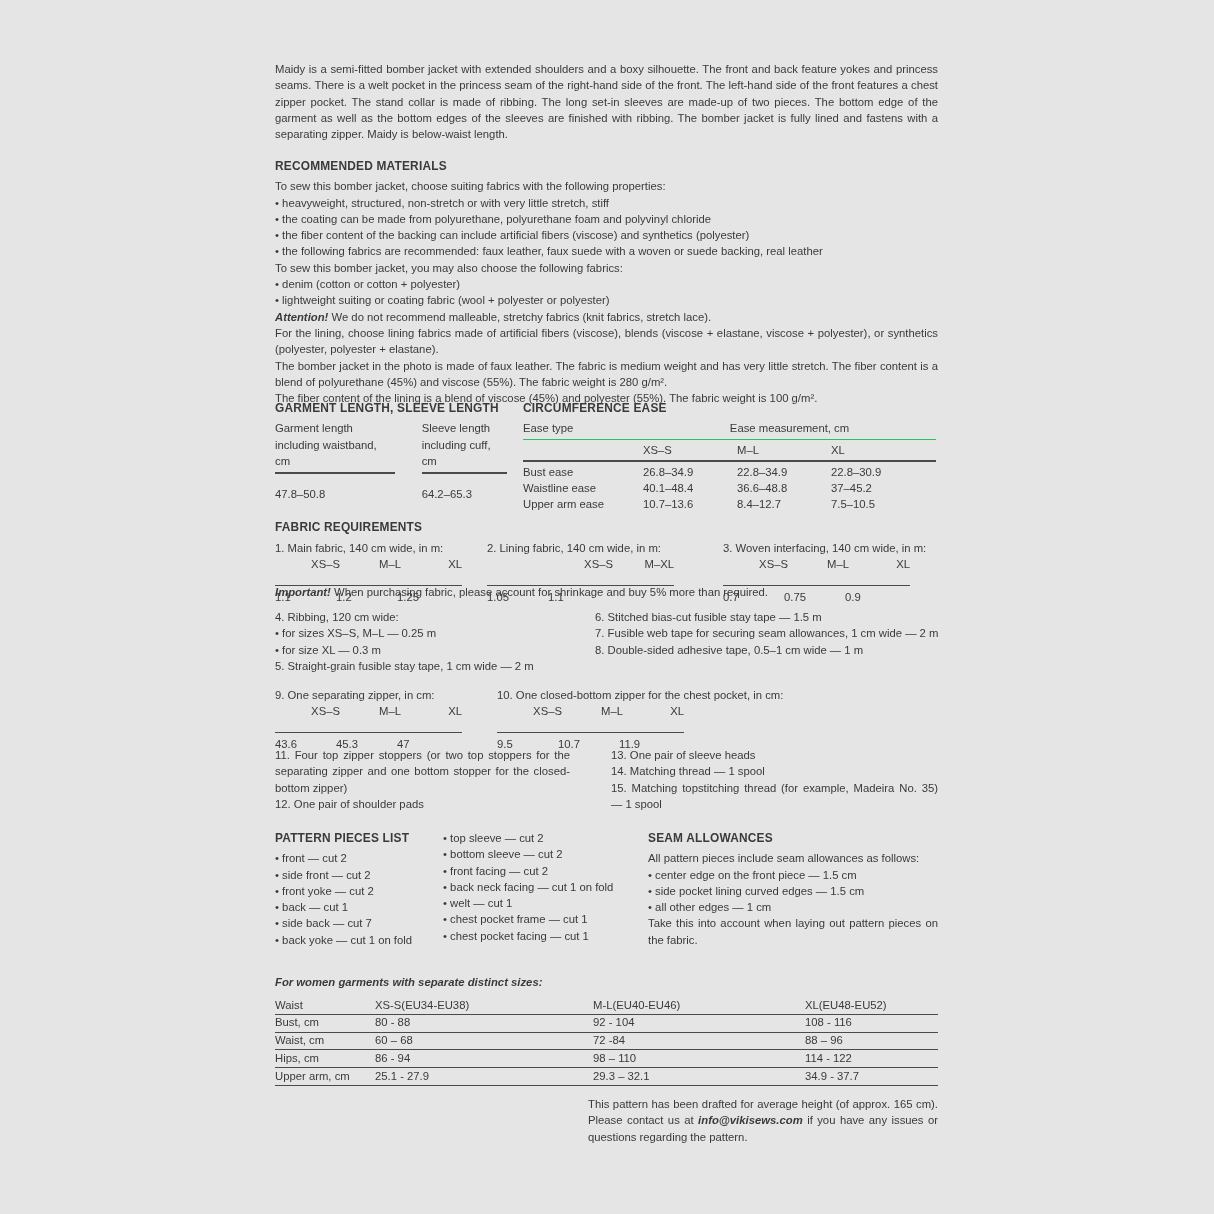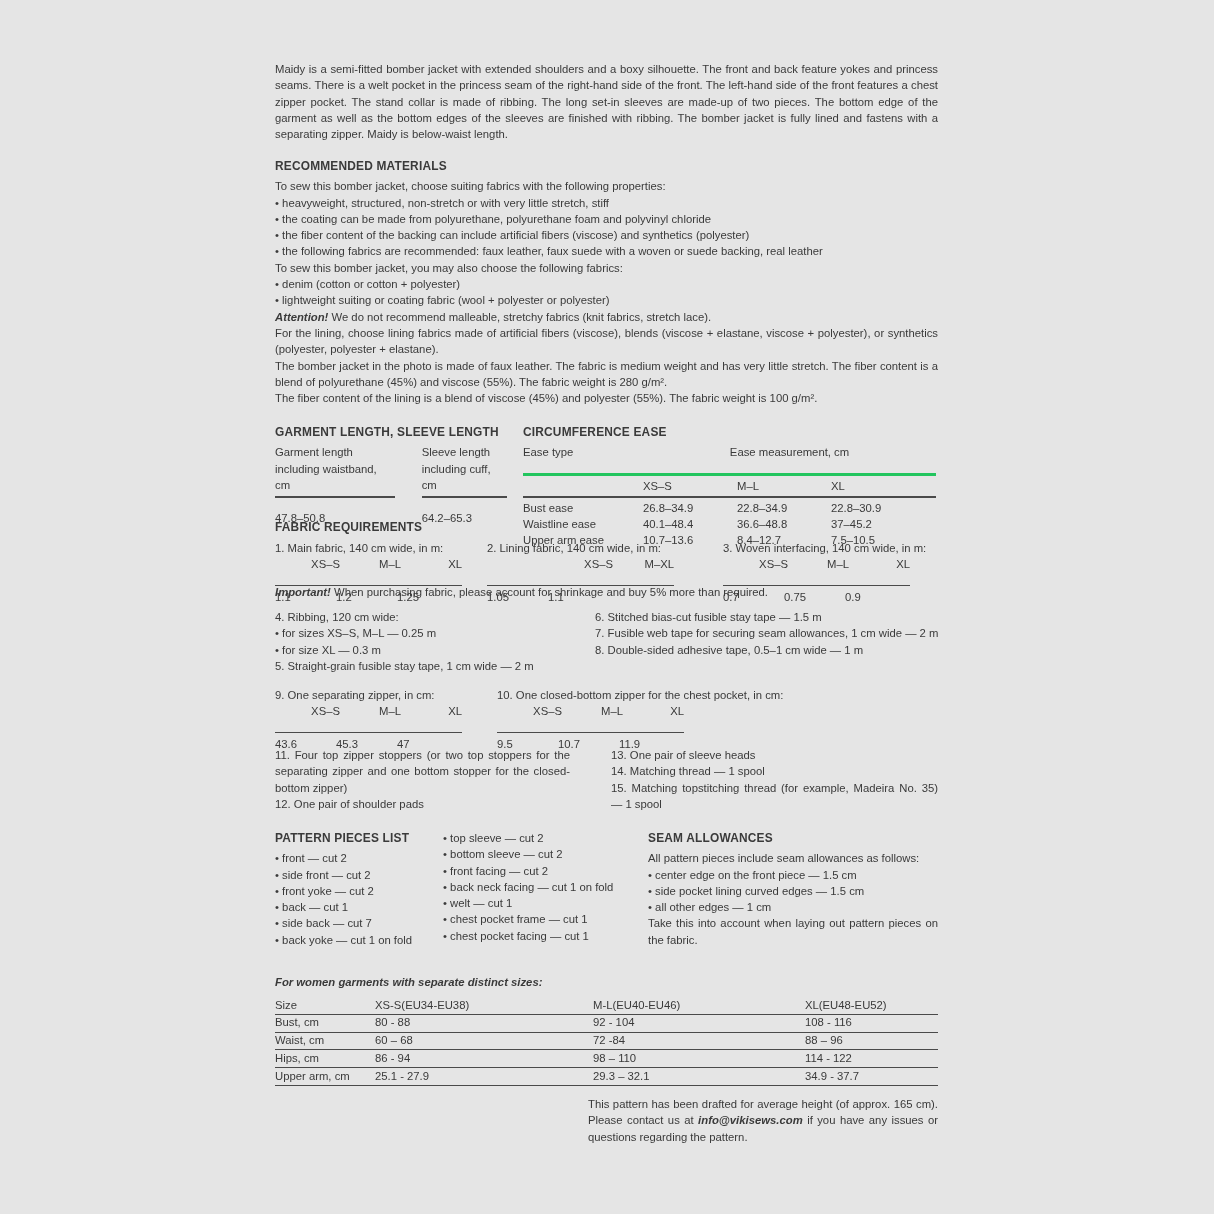--- a/index.html
+++ b/index.html
@@ -20,21 +20,21 @@
   .glcols{display:flex;gap:27px;}
   .gcol1{width:129px;}
   .gcol2{width:92px;}
   .ghead{border-bottom:2px solid #4a4a4a;padding-bottom:3px;min-height:35px;}
   .gval{padding-top:12px;}
   
   .etable{width:413px;}
   .erow{display:flex;}
   .elabel{width:120px;}
   .ec{width:94px;}
-  .ehead1{border-bottom:3px solid #22c55e;padding-bottom:12px;}
+  .ehead1{border-bottom:1px solid #22c55e;padding-bottom:2px;}
   .egroup{flex:1;text-align:center;}
   .ehead2{border-bottom:2px solid #4a4a4a;padding:2px 0;}
   .ebody{margin-top:2px;}
   
   .sztab{width:663px;}
   .srow{display:flex;border-bottom:1.5px solid #4a4a4a;padding:1.5px 0;line-height:13.8px;}
   .s0{width:100px;}.s1{width:218px;}.s2{width:212px;}.s3{flex:1;}
   .abs{position:absolute;top:0;}
   .email{font-weight:bold;font-style:italic;color:#3a3a3a;text-decoration:none;}
 </style>
@@ -56,21 +56,21 @@
     <div>• the following fabrics are recommended: faux leather, faux suede with a woven or suede backing, real leather</div>
     <div>To sew this bomber jacket, you may also choose the following fabrics:</div>
     <div>• denim (cotton or cotton + polyester)</div>
     <div>• lightweight suiting or coating fabric (wool + polyester or polyester)</div>
     <div><span class="bi">Attention!</span> <span>We do not recommend malleable, stretchy fabrics (knit fabrics, stretch lace).</span></div>
     <div class="just">For the lining, choose lining fabrics made of artificial fibers (viscose), blends (viscose + elastane, viscose + polyester), or synthetics (polyester, polyester + elastane).</div>
     <div class="just">The bomber jacket in the photo is made of faux leather. The fabric is medium weight and has very little stretch. The fiber content is a blend of polyurethane (45%) and viscose (55%). The fabric weight is 280 g/m².</div>
     <div>The fiber content of the lining is a blend of viscose (45%) and polyester (55%). The fabric weight is 100 g/m².</div>
   </div>
 
-  <div class="sec" style="top:424px;height:100px">
+  <div class="sec" style="top:400px;height:100px">
     <div class="abs" style="left:0;width:232px">
       <h3>GARMENT LENGTH, SLEEVE LENGTH</h3>
       <div class="glcols">
         <div class="gcol1">
           <div class="ghead">Garment length including waistband, cm</div>
           <div class="gval">47.8–50.8</div>
         </div>
         <div class="gcol2">
           <div class="ghead">Sleeve length including cuff, cm</div>
           <div class="gval">64.2–65.3</div>
@@ -225,21 +225,21 @@
     </div>
   </div>
 
   <div class="sec" style="top:974px">
     <span class="bi">For women garments with separate distinct sizes:</span>
   </div>
 
   <div class="sec" style="top:997px">
     <div class="sztab">
       <div class="srow">
-        <span class="s0">Size</span>
+        <span class="s0">Waist</span>
         <span class="s1">XS-S(EU34-EU38)</span>
         <span class="s2">M-L(EU40-EU46)</span>
         <span class="s3">XL(EU48-EU52)</span>
       </div>
       <div class="srow">
         <span class="s0">Bust, cm</span>
         <span class="s1">80 - 88</span>
         <span class="s2">92 - 104</span>
         <span class="s3">108 - 116</span>
       </div>

